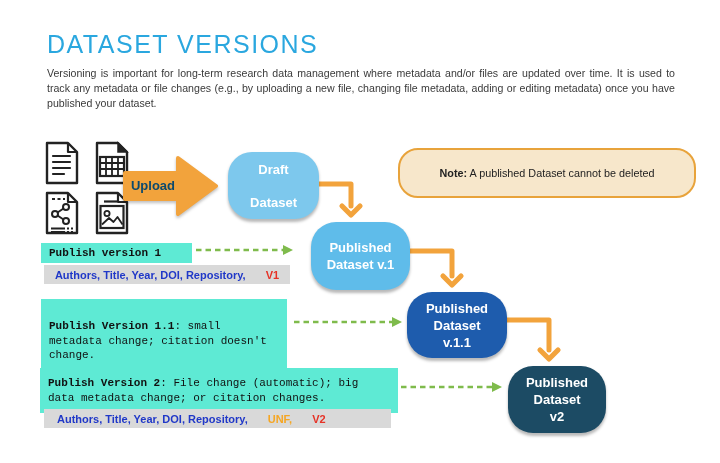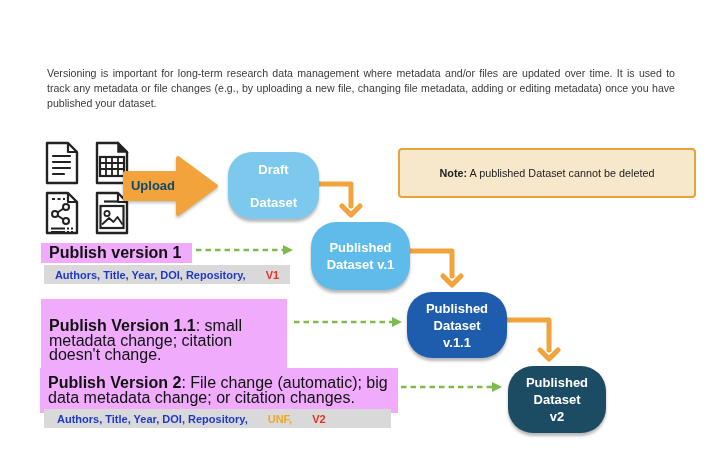--- a/index.html
+++ b/index.html
@@ -18,43 +18,44 @@
 
   .node{position:absolute;z-index:2;display:flex;flex-direction:column;justify-content:center;align-items:center;
         color:#fff;font-weight:bold;font-size:13px;line-height:17px;text-align:center;
         box-shadow:0 2.5px 3px rgba(0,0,0,0.28);}
   .node-draft{left:228px;top:152px;width:91px;height:67px;border-radius:24px;background:#7DC8ED;gap:16px;}
   .node-v1{left:311px;top:222px;width:99px;height:68px;border-radius:25px;background:#5FBCEA;}
   .node-v11{left:407px;top:292px;width:100px;height:66px;border-radius:25px;background:#1E5CAD;}
   .node-v2{left:508px;top:366px;width:98px;height:67px;border-radius:25px;background:#1C4B64;}
 
   .note-box{position:absolute;left:398px;top:148px;width:298px;height:50px;box-sizing:border-box;
-            background:#F7E7CB;border:2.5px solid #E8A33B;border-radius:4px;
+            background:#F7E7CB;border:2.5px solid #E8A33B;border-radius:20px;
             display:flex;flex-direction:column;justify-content:center;
             font-size:10.8px;line-height:14.5px;color:#222;text-align:center;z-index:2;}
 
-  .annotation{position:absolute;background:#f0abfc;font-size:16px;line-height:14.5px;color:#111;box-sizing:border-box;z-index:2;}
+  .annotation{position:absolute;background:#5eead4;font-size:11px;line-height:14.5px;color:#111;box-sizing:border-box;z-index:2;font-family:Liberation Mono, monospace;}
   .annotation b{font-weight:bold;}
   .annotation-1{left:41px;top:243px;width:151px;padding:2.5px 0 2.5px 8px;}
   .annotation-2{left:41px;top:299px;width:246px;padding:20px 8px;}
   .annotation-3{left:40px;top:368px;width:358px;padding:8px 8px;}
 
   .citation-bar{position:absolute;height:19px;background:#D9D9D9;display:flex;align-items:center;gap:20px;
                 font-size:11px;font-weight:bold;z-index:2;}
   .citation-1{left:44px;top:265px;width:246px;justify-content:center;}
   .citation-2{left:44px;top:409px;width:347px;justify-content:flex-start;padding-left:13px;box-sizing:border-box;}
   .cite-fields{color:#2038C8;}
   .cite-unf{color:#F5A623;}
   .cite-version{color:#E63226;}
 </style>
 </head>
 <body>
 
 <div id="canvas">
 
+  <div class="title">DATASET VERSIONS</div>
   <div class="intro">Versioning is important for long-term research data management where metadata and/or files are updated over time. It is used to track any metadata or file changes (e.g., by uploading a new file, changing file metadata, adding or editing metadata) once you have published your dataset.</div>
 
   <div class="icons-grid">
     <svg width="46" height="46" viewBox="0 0 44 46">
       <path d="M7,3 h21 l9,9 v31 h-30 z" fill="#fff" stroke="#222" stroke-width="2.4" stroke-linejoin="round"></path>
       <path d="M28,3 v9 h9" fill="none" stroke="#222" stroke-width="2.2" stroke-linejoin="round"></path>
       <path d="M13,16 h17 M13,22 h17 M13,28 h17 M13,34 h11" stroke="#222" stroke-width="2.2" stroke-linecap="round"></path>
     </svg>
     <svg width="46" height="46" viewBox="0 0 44 46">
       <path d="M7,3 h21 l9,9 v31 h-30 z" fill="#fff" stroke="#222" stroke-width="2.4" stroke-linejoin="round"></path>

